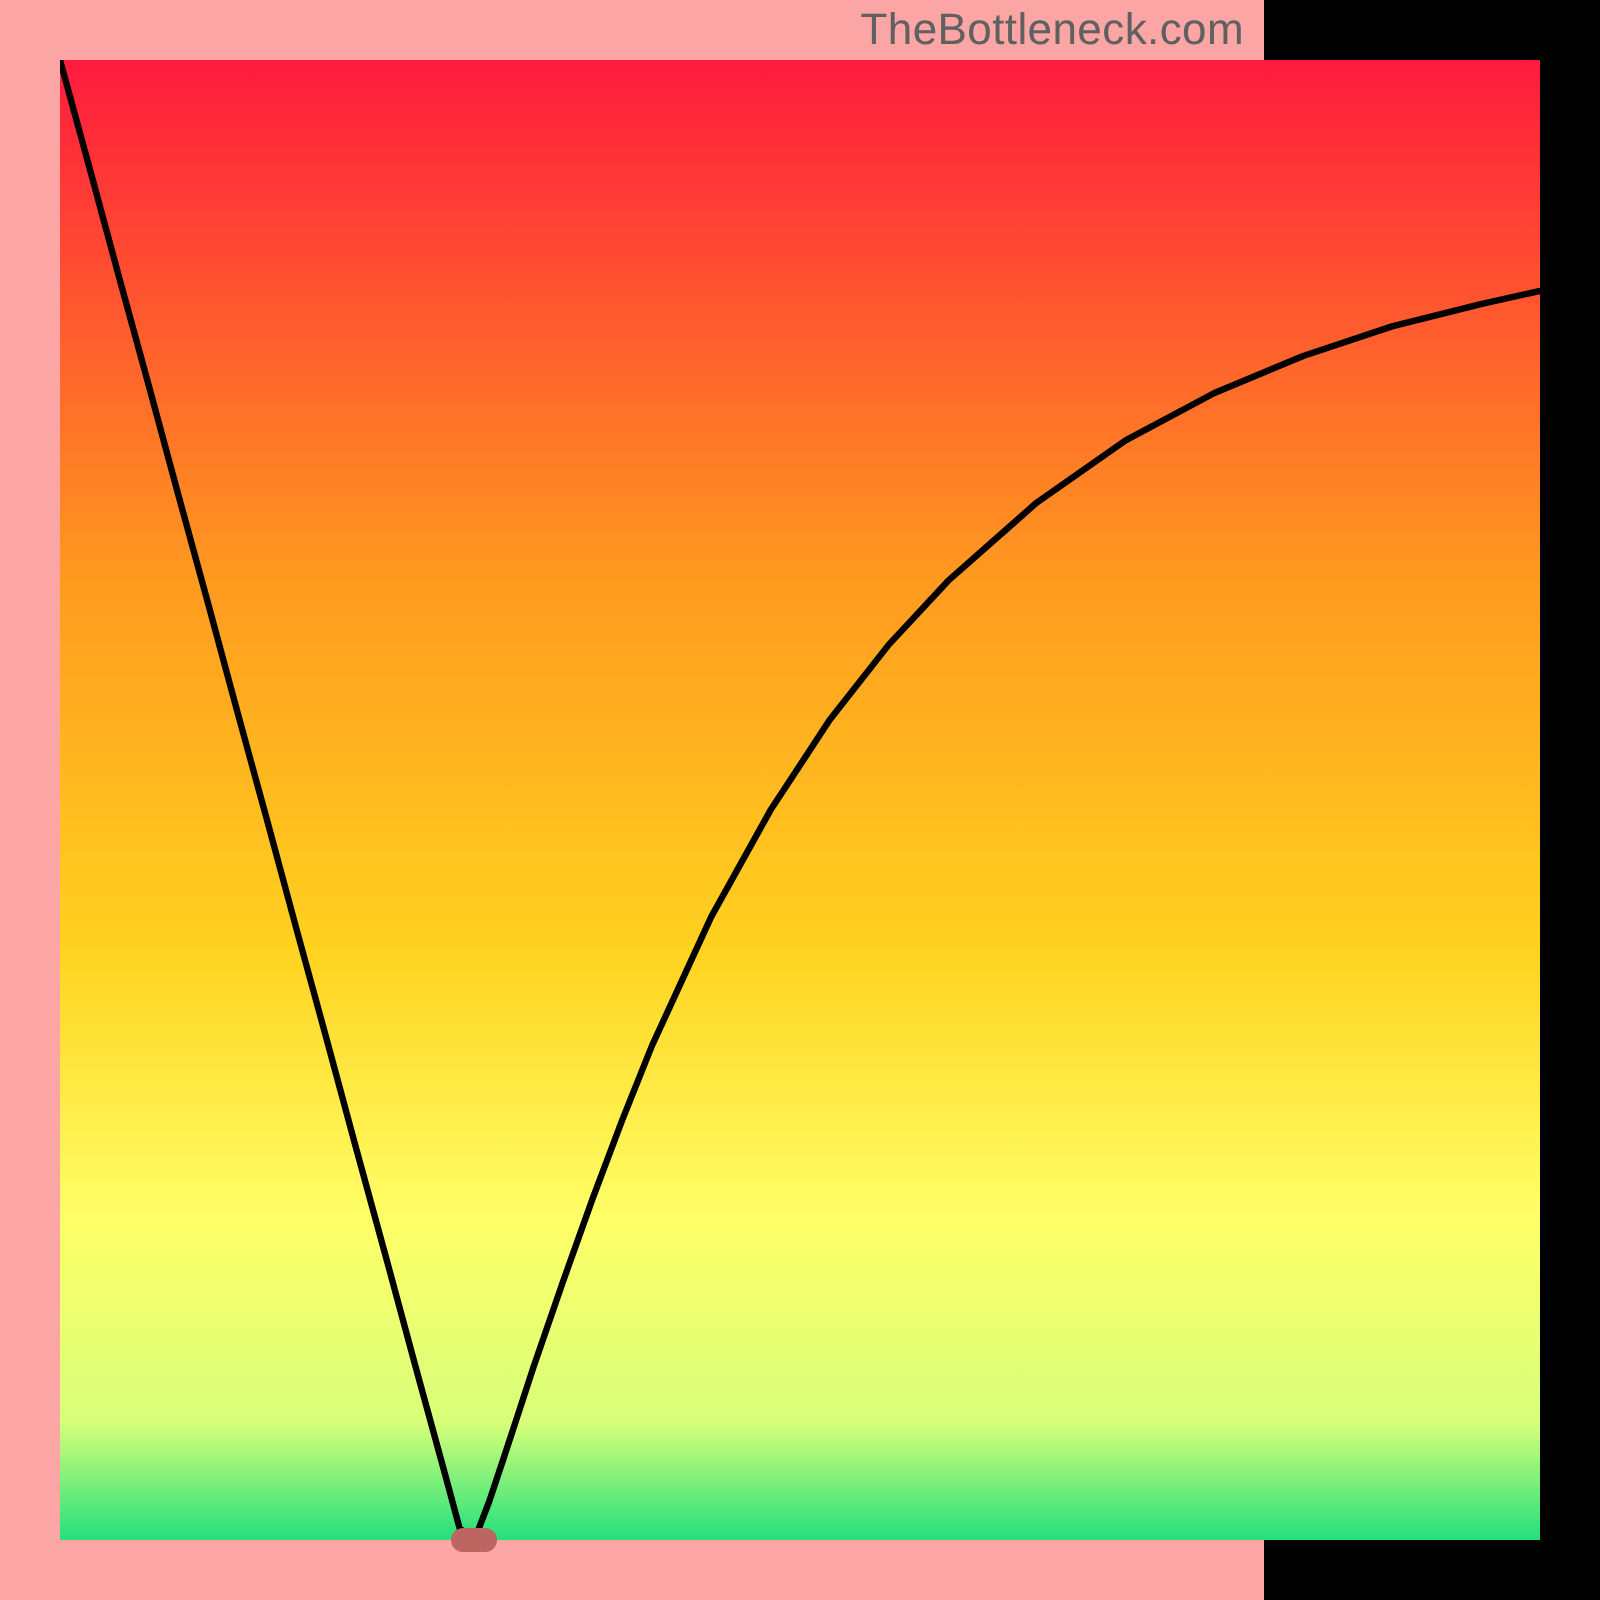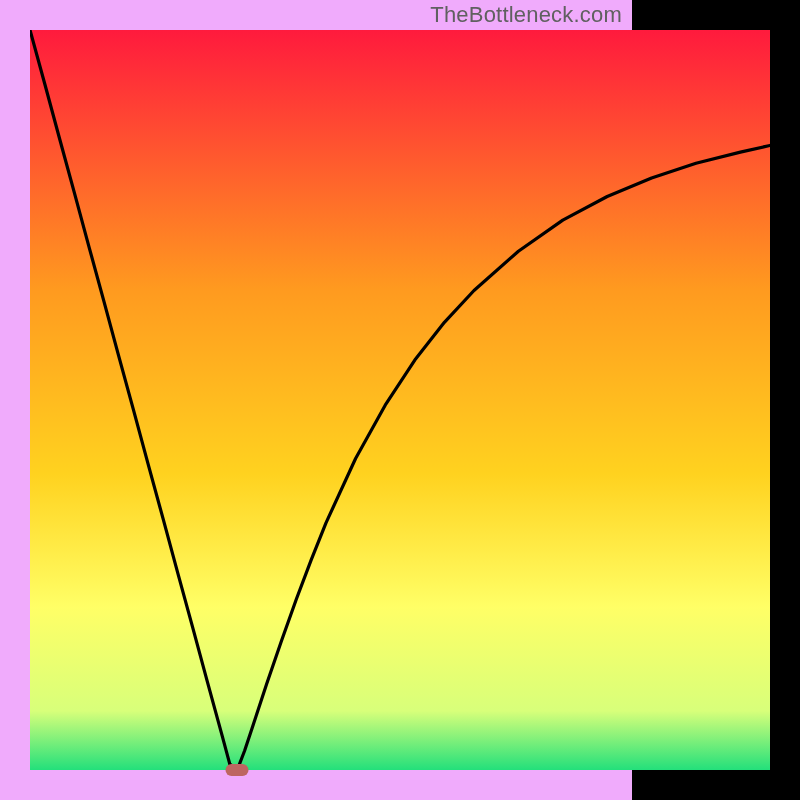--- a/index.html
+++ b/index.html
@@ -10,21 +10,21 @@
     background: #000;
     font-family: Arial, Helvetica, sans-serif;
     overflow: hidden;
   }
   .frame {
     position: absolute;
     left: 0;
     top: 0;
     width: 632px;
     height: 800px;
-    background: #f0abfc;
+    background: #fca5a5;
   }
   .attribution {
     position: absolute;
     top: 2px;
     right: 10px;
     color: #606060;
     font-size: 22px;
     font-weight: 500;
     letter-spacing: 0.2px;
     font-family: Arial, sans-serif;

